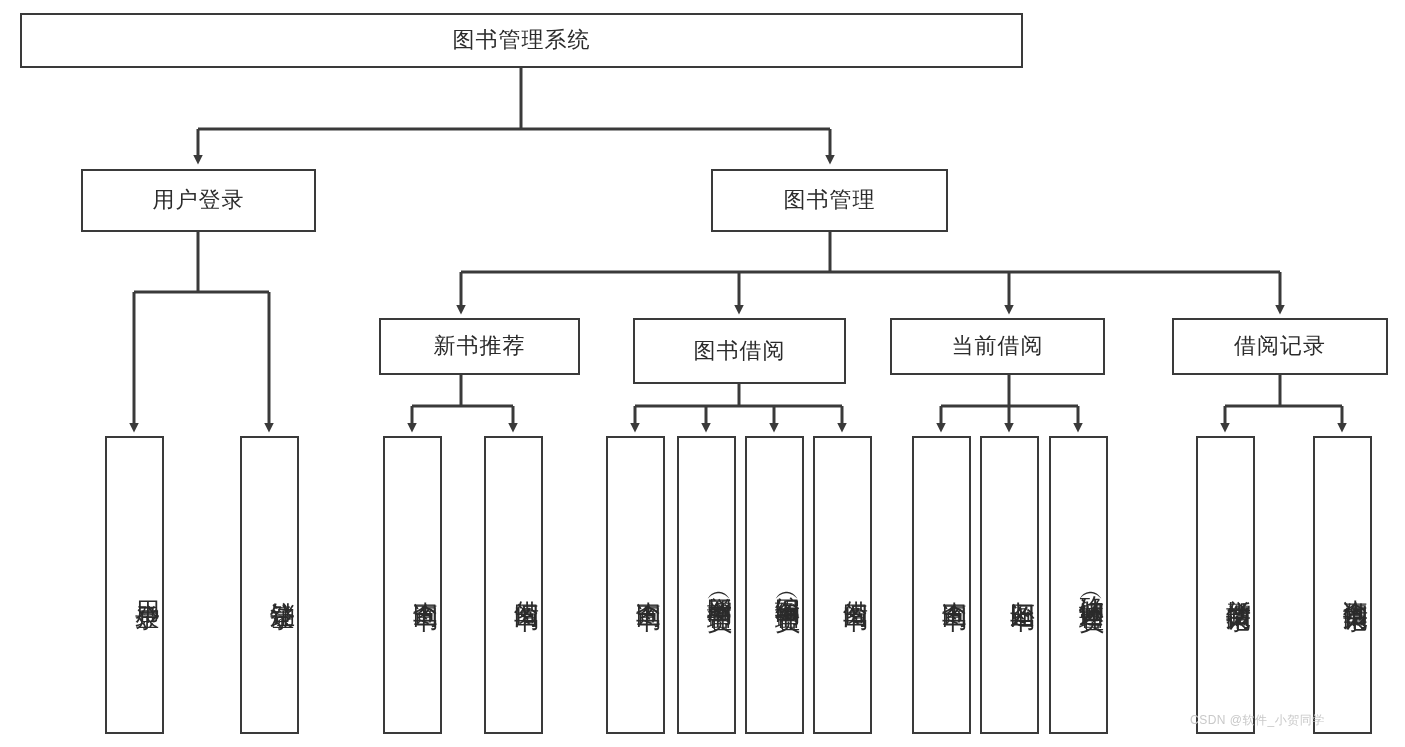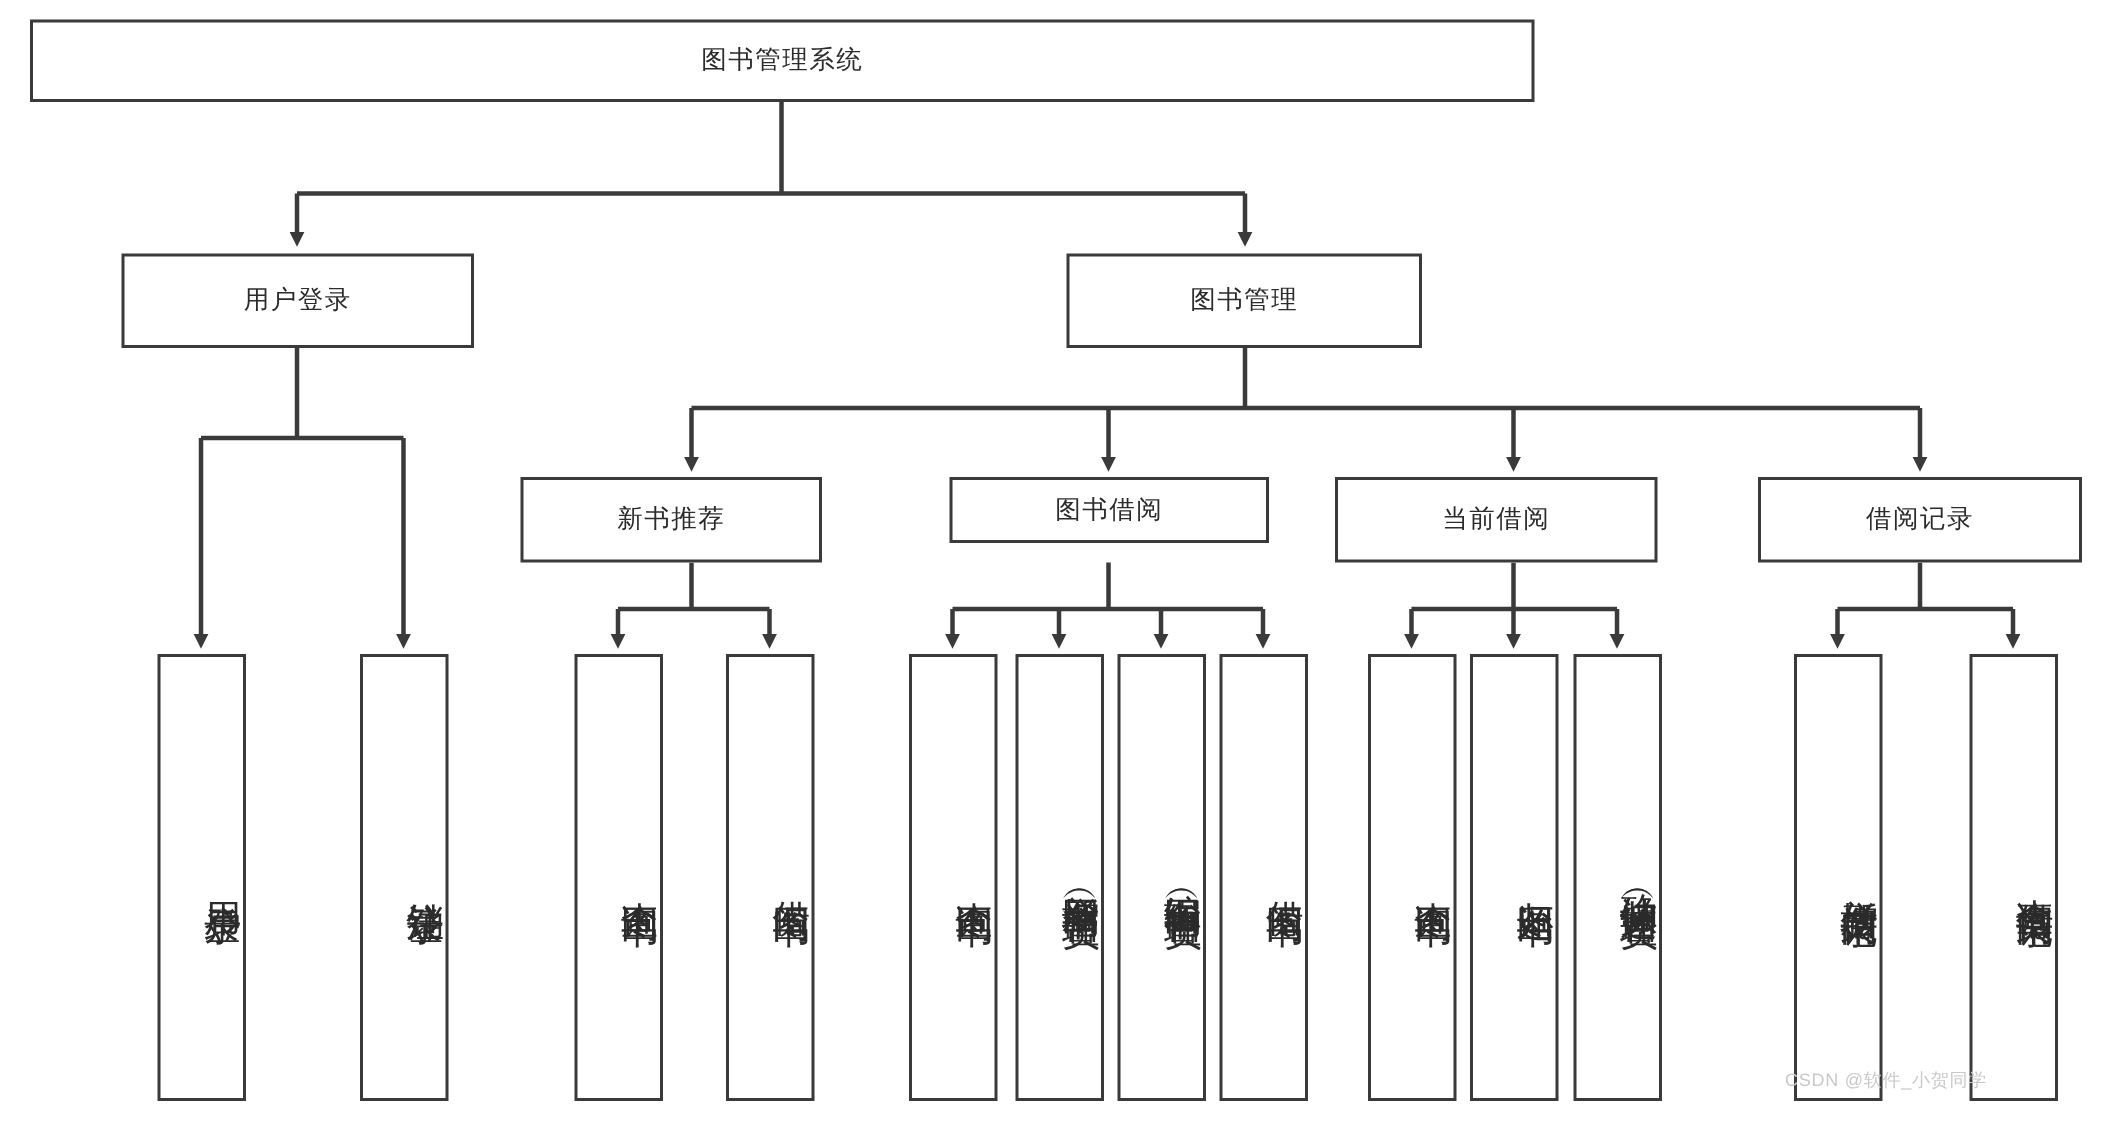--- a/index.html
+++ b/index.html
@@ -29,21 +29,21 @@
     position: absolute;
     box-sizing: border-box;
     background: #ffffff;
     border: 2px solid #3a3a3a;
     display: flex;
     align-items: center;
     justify-content: center;
     color: #2b2b2b;
   }
   .node.horiz {
-    font-size: 17px;
+    font-size: 22px;
     letter-spacing: 1px;
     line-height: 1.1;
   }
   .node.vert {
     writing-mode: vertical-rl;
     text-orientation: upright;
     font-size: 25px;
     line-height: 1.12;
     letter-spacing: 2px;
     padding-top: 6px;
@@ -124,24 +124,24 @@
     <span>图书管理系统</span>
   </div>
 
   <div class="node horiz" style="left:81px; top:169px; width:235px; height:63px;">
     <span>用户登录</span>
   </div>
   <div class="node horiz" style="left:711px; top:169px; width:237px; height:63px;justify-content:center;">
     <span>图书管理</span>
   </div>
 
-  <div class="node horiz" style="left:347px; top:318px; width:201px; height:57px;">
+  <div class="node horiz" style="left:379px; top:318px; width:201px; height:57px;">
     <span>新书推荐</span>
   </div>
-  <div class="node horiz" style="left:633px; top:318px; width:213px; height:44px;">
+  <div class="node horiz" style="left:633px; top:318px; width:213px; height:66px;">
     <span>图书借阅</span>
   </div>
   <div class="node horiz" style="left:890px; top:318px; width:215px; height:57px;">
     <span>当前借阅</span>
   </div>
   <div class="node horiz" style="left:1172px; top:318px; width:216px; height:57px;">
     <span>借阅记录</span>
   </div>
 
   <div class="node vert" style="left:105px; top:436px; width:59px; height:298px;">

